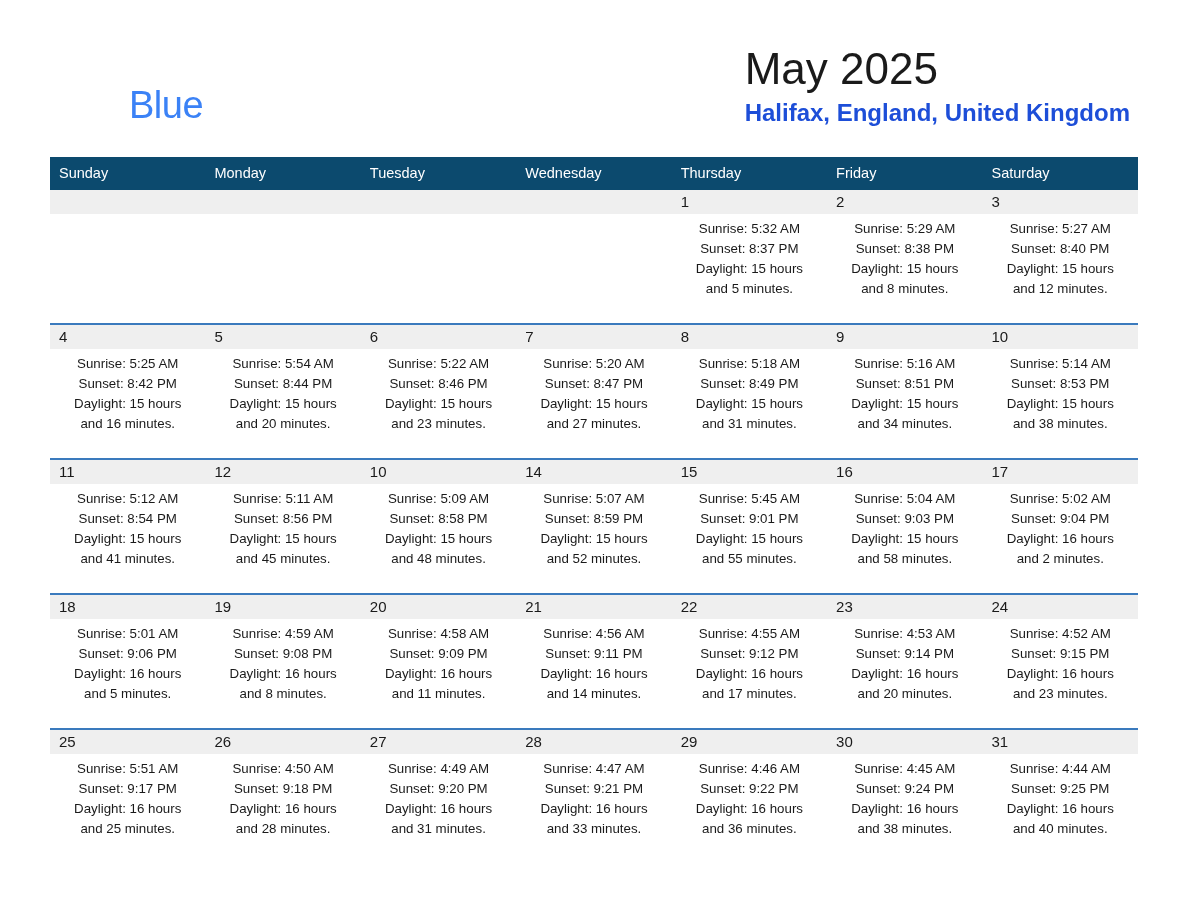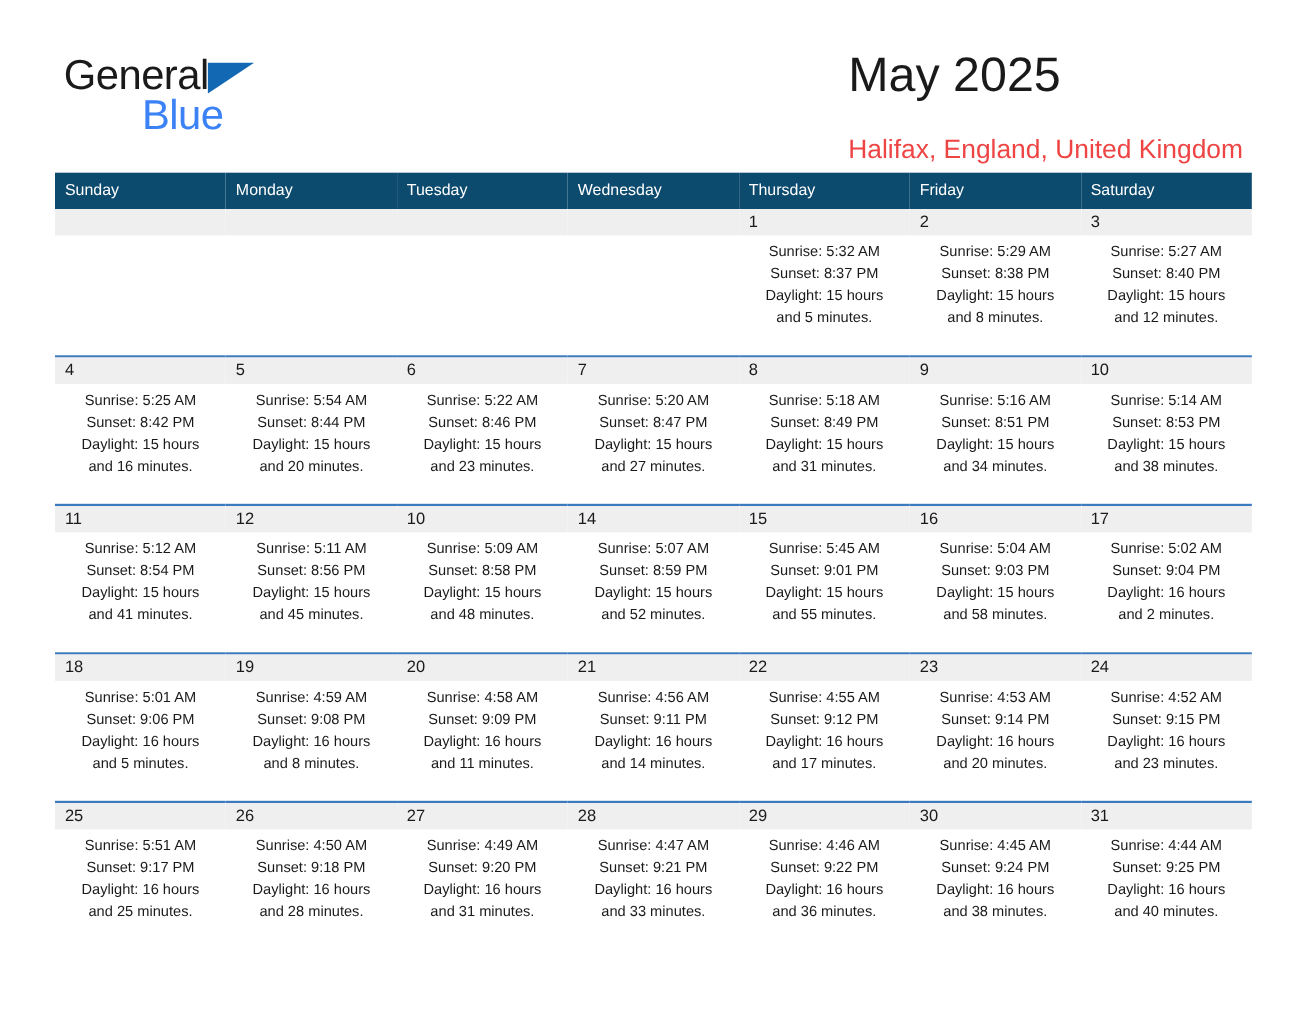--- a/index.html
+++ b/index.html
@@ -82,25 +82,25 @@
   }
   .month-title {
     font-size: 44px;
     line-height: 54px;
     font-weight: 400;
     color: #1a1a1a;
     letter-spacing: 0px;
     white-space: nowrap;
   }
   .location-title {
-    margin-top: 26px;
+    margin-top: 2px;
     font-size: 24px;
     line-height: 30px;
-    font-weight: 400;
-    color: #ef4444;
+    font-weight: 700;
+    color: #1d4ed8;
     white-space: nowrap;
   }
 
   
   .calendar {
     position: absolute;
     left: 50px;
     top: 157px;
     width: 1088px;
     border-collapse: collapse;
@@ -160,23 +160,20 @@
   .details .daylight { white-space: normal; }
 </style>
 </head>
 <body>
 
 <div class="page">
 
   <div class="header">
 
     <div class="brand">
-      <div class="brand-line1">
-        <span class="brand-general">General</span><span class="brand-triangle"></span>
-      </div>
       <div class="brand-line2">Blue</div>
     </div>
 
     <div class="title-block">
       <div class="month-title">May 2025</div>
       <div class="location-title">Halifax, England, United Kingdom</div>
     </div>
 
   </div>
 

